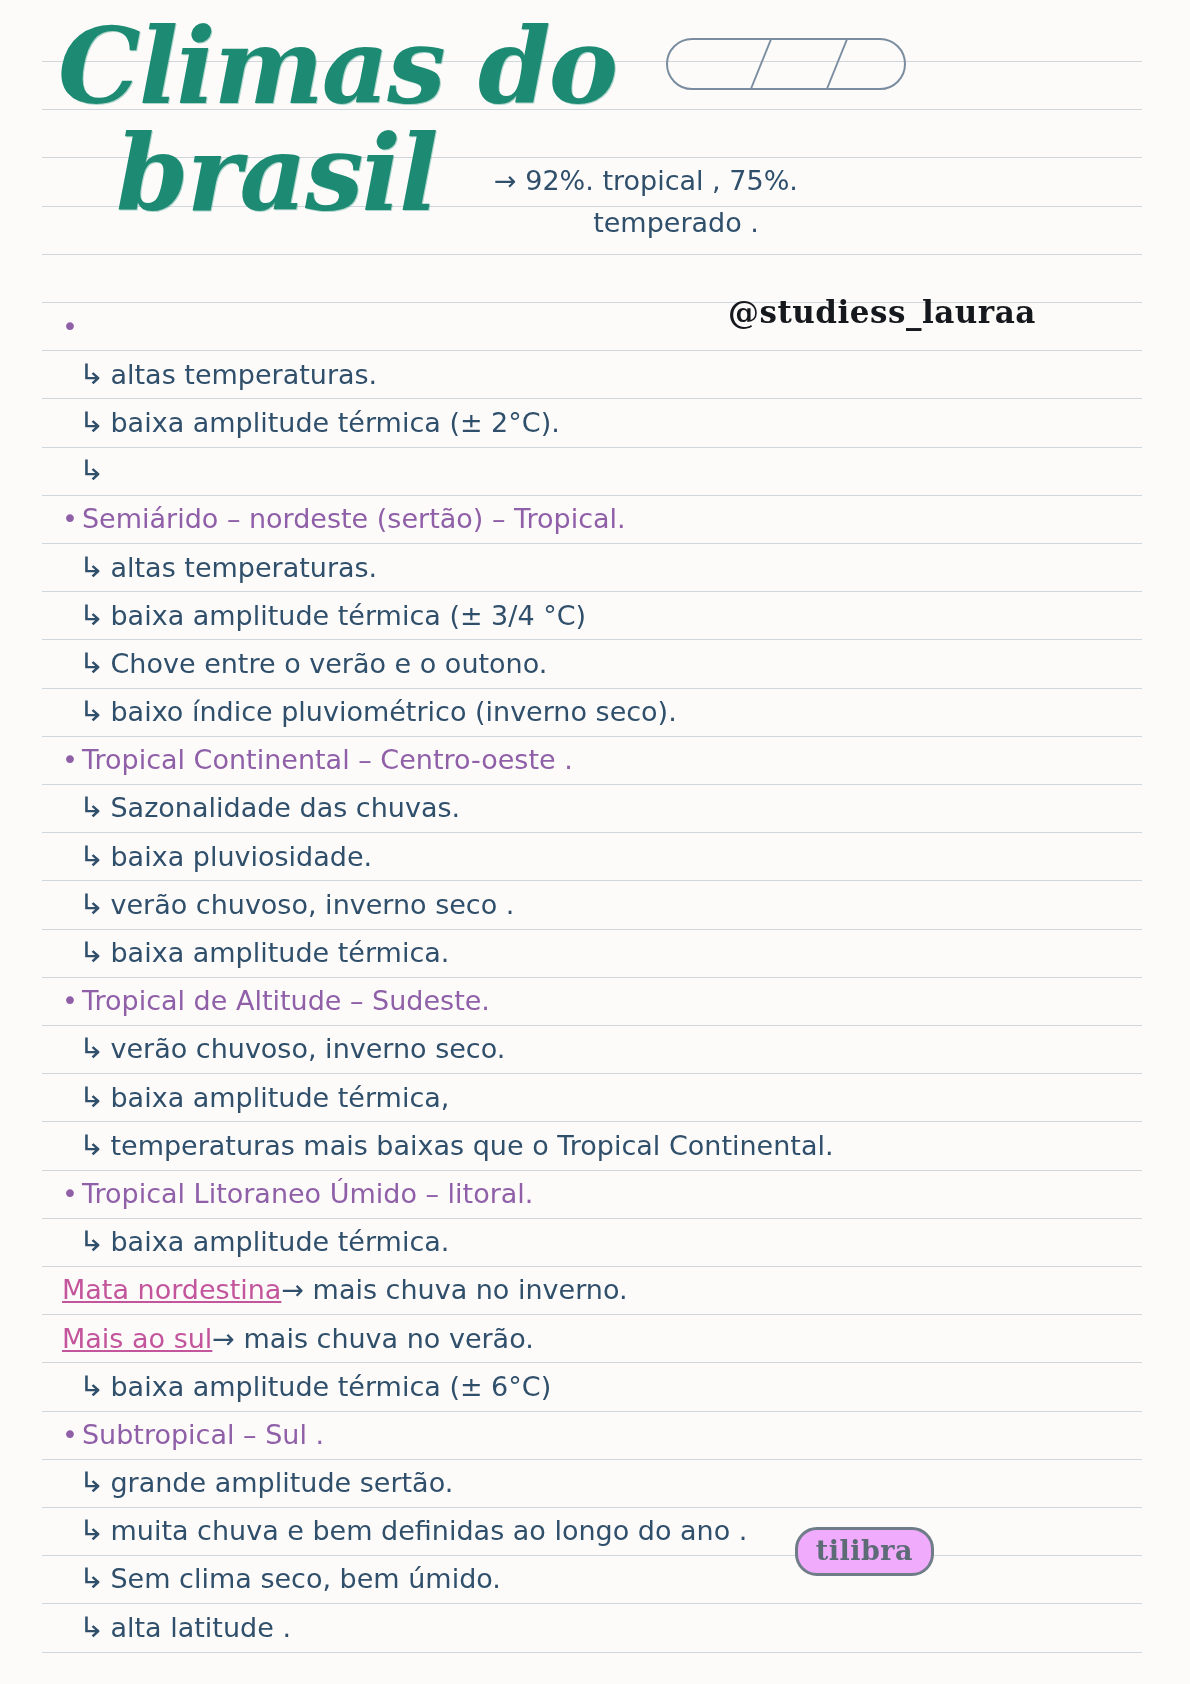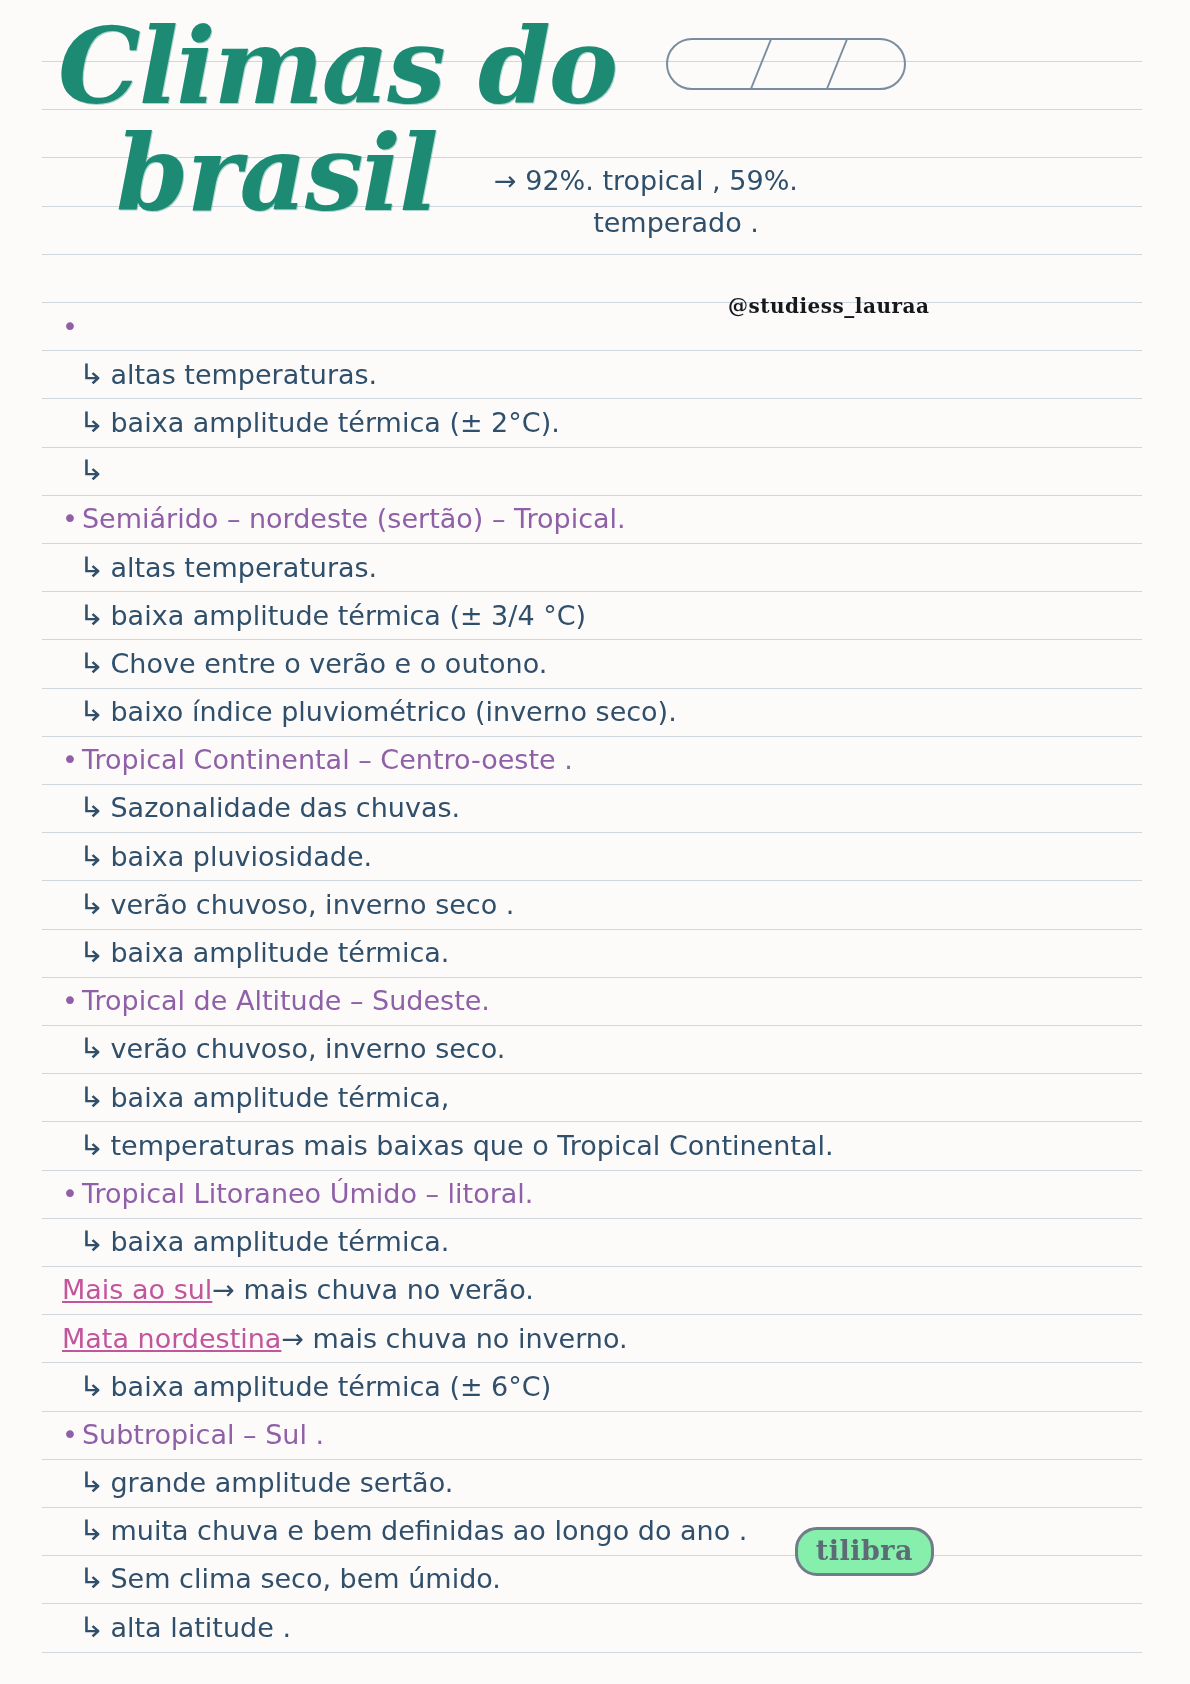--- a/index.html
+++ b/index.html
@@ -104,21 +104,21 @@
     padding-right: 36px;
   }
 
   
   #handle {
     position: absolute;
     left: 728px;
     top: 282px;
     font-family: "DejaVu Serif", serif;
     font-weight: bold;
-    font-size: 20px;
+    font-size: 31px;
     color: #15181c;
     letter-spacing: 0.5px;
   }
 
   
   #notes {
     position: absolute;
     left: 62px;
     top: 290px;
     width: 1080px;
@@ -159,21 +159,21 @@
     position: absolute;
     right: 52px;
     bottom: 120px;
     border: 3px solid #6f7d89;
     border-radius: 22px;
     padding: 5px 18px 7px 18px;
     font-family: "DejaVu Serif", serif;
     font-weight: bold;
     font-size: 27px;
     color: #5d6b77;
-    background: #86efac;
+    background: #f0abfc;
     letter-spacing: 0.5px;
   }
 </style>
 </head>
 <body>
 
 <div id="rules">
     <div class="rule" style="top: 61px;"></div>
     <div class="rule" style="top: 109.2px;"></div>
     <div class="rule" style="top: 157.4px;"></div>
@@ -216,21 +216,21 @@
     <div class="slash s1"></div>
     <div class="slash s2"></div>
   </div>
 
   <div id="title-wrap">
     <div class="title-line" id="title-line-1">Climas do</div>
     <div class="title-line" id="title-line-2">brasil</div>
   </div>
 
   <div id="pct-note">
-    <span>→ 92%. tropical , 59%.</span>
+    <span>→ 92%. tropical , 75%.</span>
     <span class="l2">temperado .</span>
   </div>
 
   <div id="handle">@studiess_lauraa</div>
 
   <div id="notes">
       <div class="line heading">
         <span class="bullet-dot">•</span>
       </div>
       <div class="line sub">
@@ -300,29 +300,29 @@
         <span class="arrow-hook">↳</span>
         <span class="txt">temperaturas mais baixas que o Tropical Continental.</span>
       </div>
       <div class="line heading">
         <span class="bullet-dot">•</span>
         <span class="txt">Tropical Litoraneo Úmido – litoral.</span>
       </div>
       <div class="line sub">
         <span class="arrow-hook">↳</span>
         <span class="txt">baixa amplitude térmica.</span>
+      </div>
+      <div class="line pinkhead">
+        <span class="txt" style="text-decoration: underline;">Mata nordestina</span>
+        <span class="rest"> → mais chuva no inverno.</span>
       </div>
       <div class="line pinkhead">
         <span class="txt" style="text-decoration: underline;">Mais ao sul</span>
         <span class="rest"> → mais chuva no verão.</span>
       </div>
-      <div class="line pinkhead">
-        <span class="txt" style="text-decoration: underline;">Mata nordestina</span>
-        <span class="rest"> → mais chuva no inverno.</span>
-      </div>
       <div class="line sub">
         <span class="arrow-hook">↳</span>
         <span class="txt">baixa amplitude térmica  (± 6°C)</span>
       </div>
       <div class="line heading">
         <span class="bullet-dot">•</span>
         <span class="txt">Subtropical – Sul .</span>
       </div>
       <div class="line sub">
         <span class="arrow-hook">↳</span>

